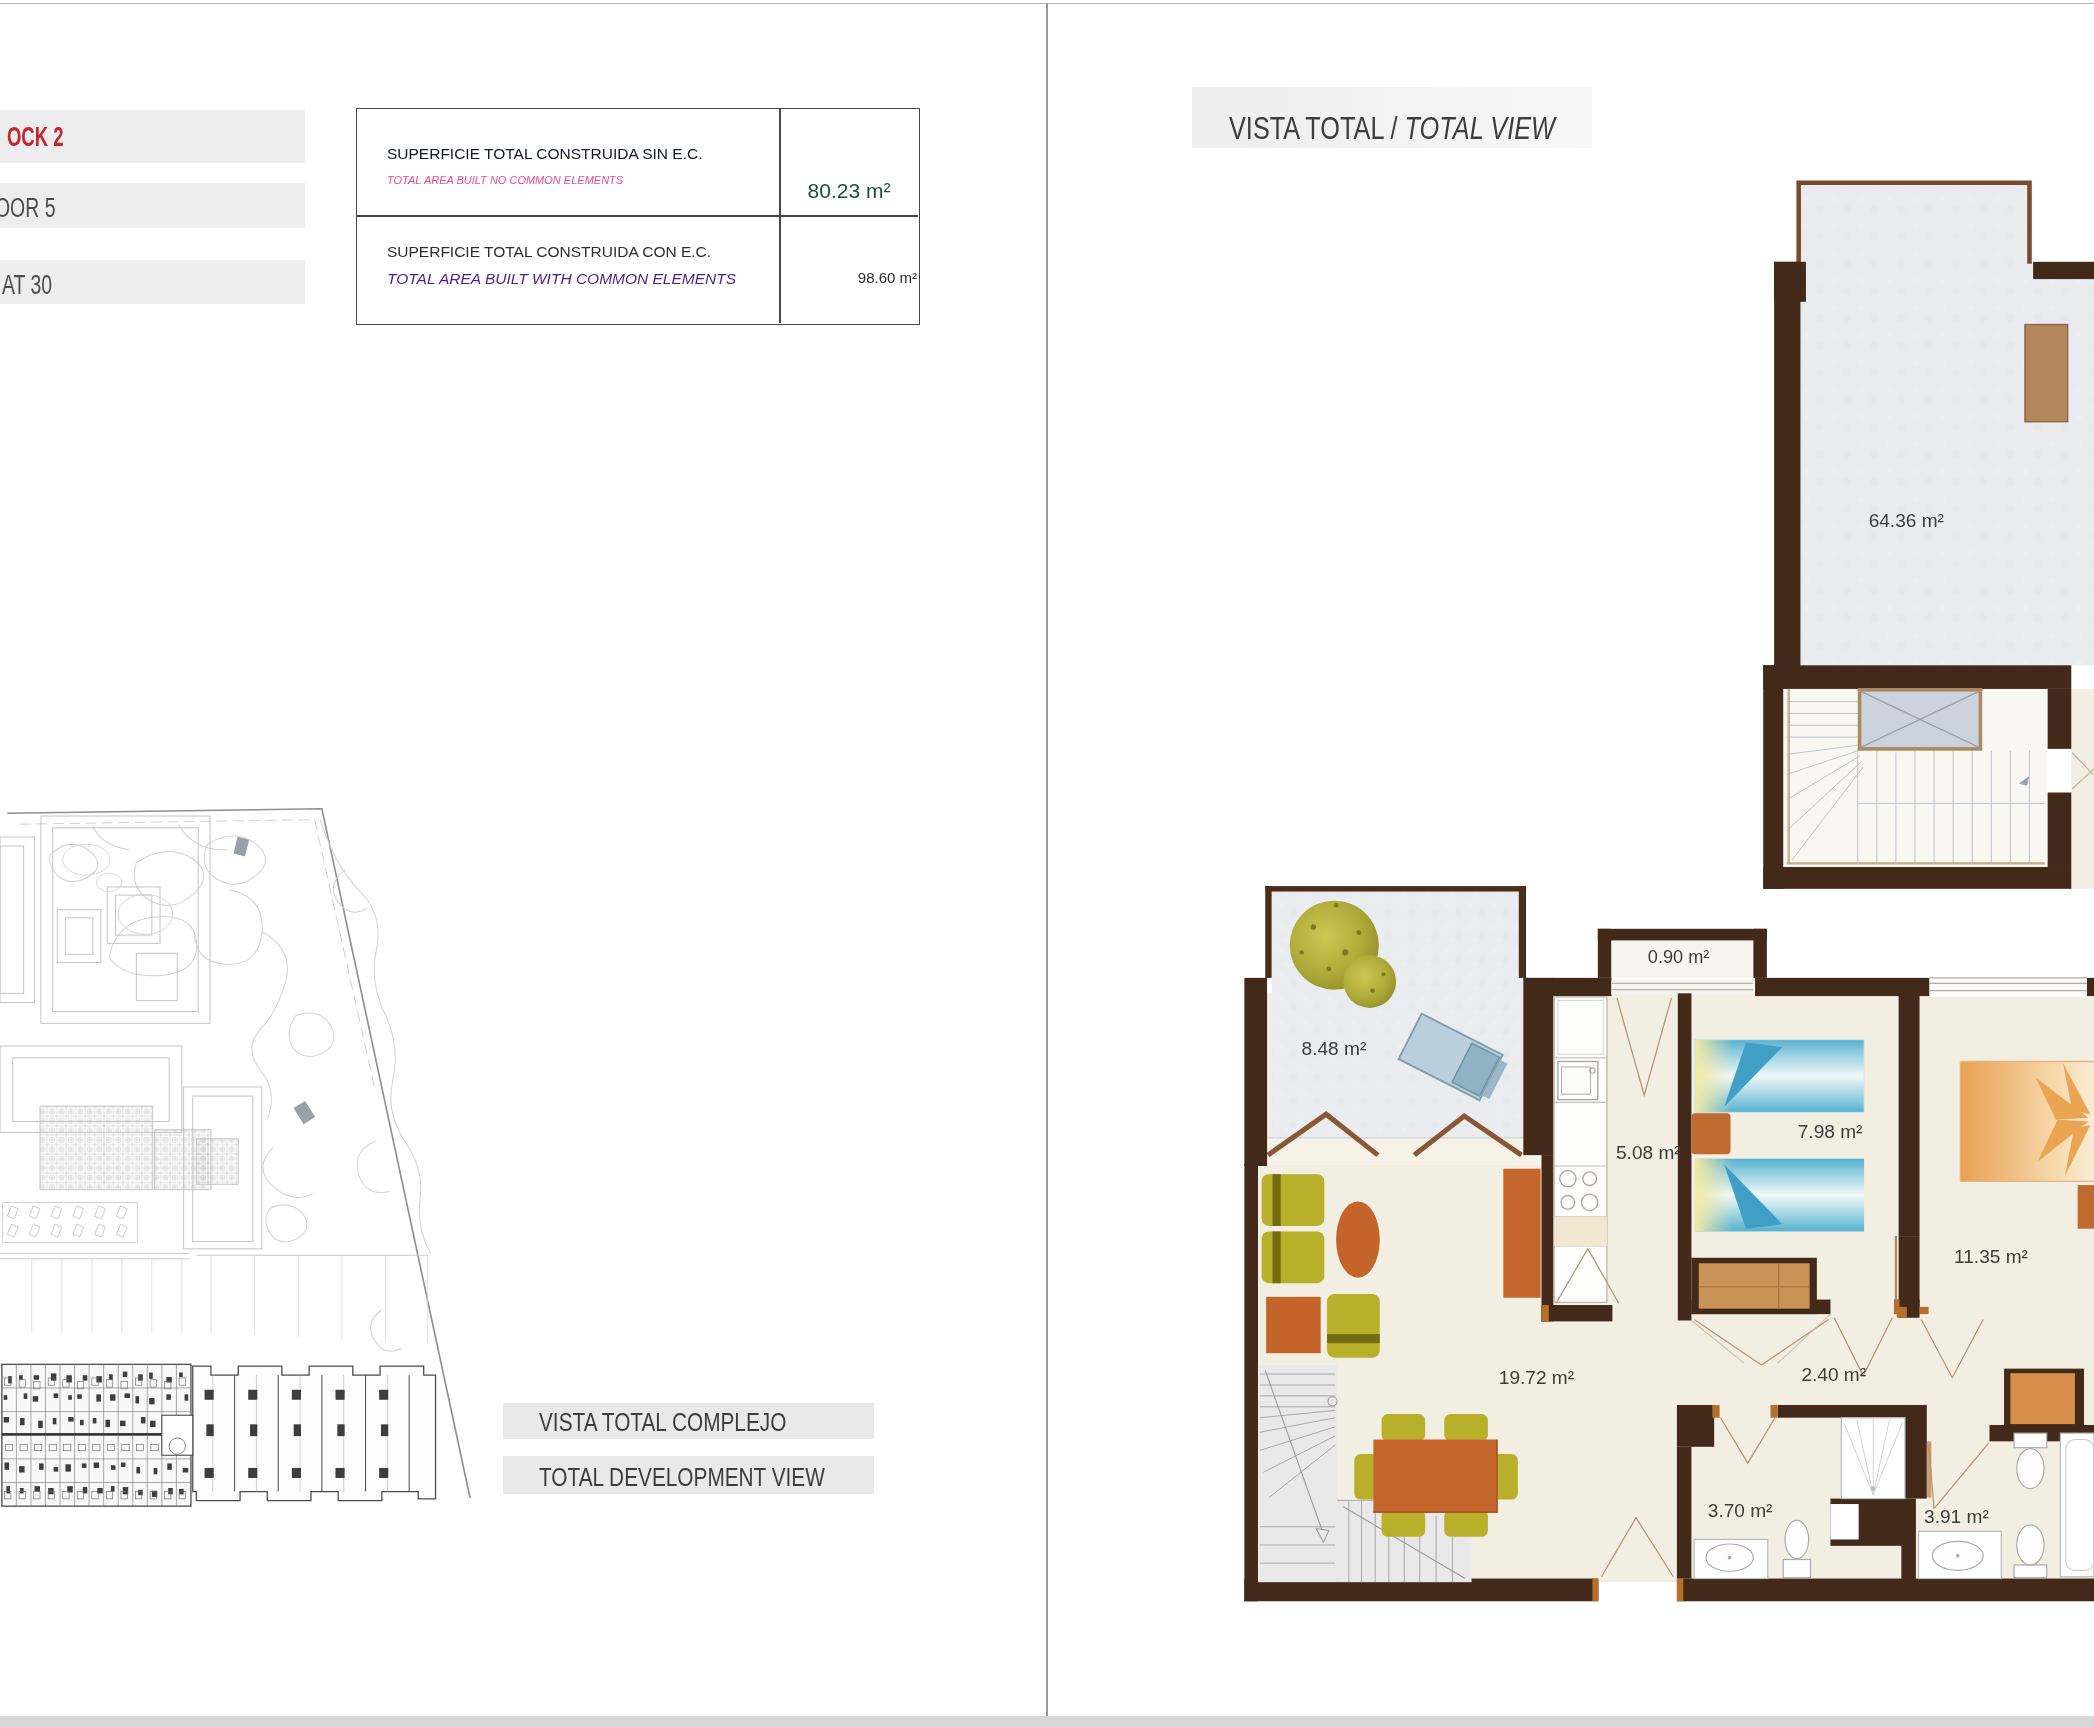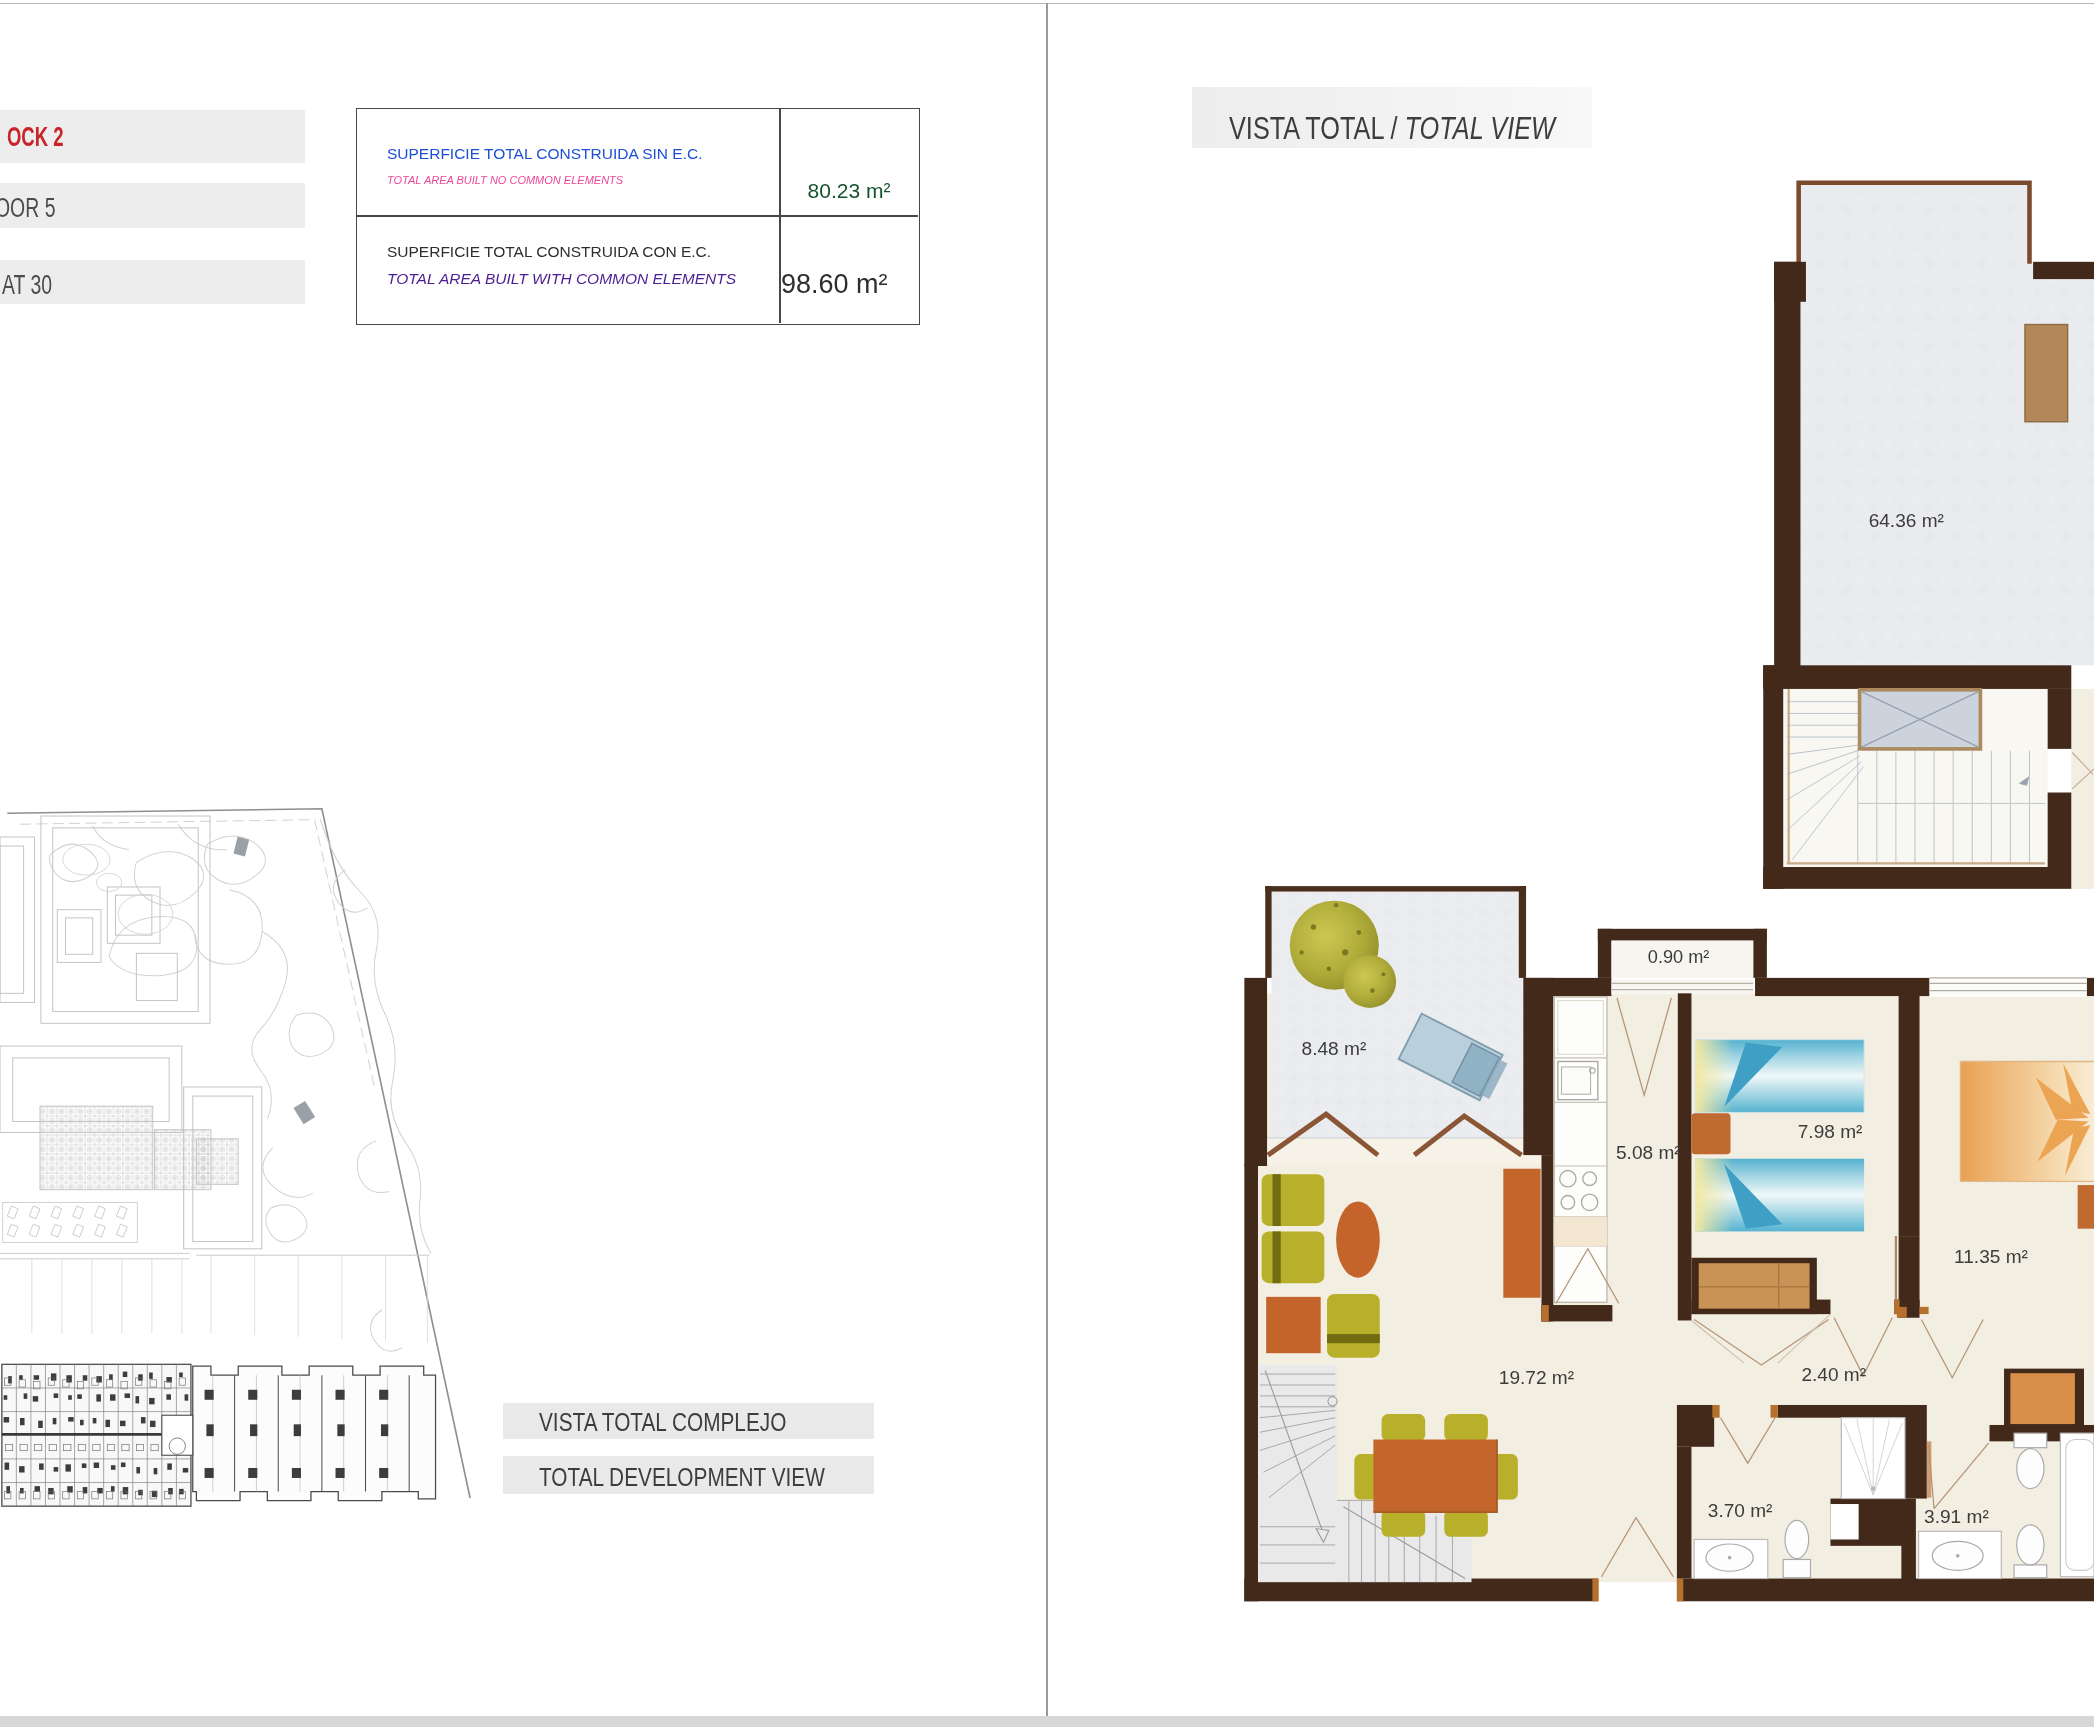--- a/index.html
+++ b/index.html
@@ -28,31 +28,31 @@
 <div class="abs bar" style="left:0;top:260px;width:305px;height:44px;"></div>
 
 <div class="abs" style="left:1.8px;top:270px;font-size:27px;color:#4c4c4c;transform:scaleX(.72);transform-origin:left;">AT 30</div>
 
 <div class="abs" style="left:356px;top:108px;width:562px;height:215px;border:1.8px solid #474747;"></div>
 
 <div class="abs" style="left:356px;top:215px;width:562px;height:1.8px;background:#474747;"></div>
 
 <div class="abs" style="left:779px;top:108px;width:1.8px;height:215px;background:#474747;"></div>
 
-<div class="abs" style="left:387px;top:145px;font-size:15.5px;color:#1d4ed8;">SUPERFICIE TOTAL CONSTRUIDA SIN E.C.</div>
+<div class="abs" style="left:387px;top:145px;font-size:15.5px;color:#0f172a;">SUPERFICIE TOTAL CONSTRUIDA SIN E.C.</div>
 
 <div class="abs" style="left:387px;top:174px;font-size:11px;font-style:italic;color:#ec4899;">TOTAL AREA BUILT NO COMMON ELEMENTS</div>
 
 <div class="abs" style="left:781px;top:179px;width:136px;text-align:center;font-size:21px;color:#14532d;">80.23 m²</div>
 
 <div class="abs" style="left:387px;top:243px;font-size:15.5px;color:#2e2e2e;">SUPERFICIE TOTAL CONSTRUIDA CON E.C.</div>
 
 <div class="abs" style="left:387px;top:270px;font-size:15.5px;font-style:italic;color:#4c1d95;">TOTAL AREA BUILT WITH COMMON ELEMENTS</div>
 
-<div class="abs" style="left:781px;top:269px;width:136px;text-align:left;font-size:27px;color:#2e2e2e;">98.60 m²</div>
+<div class="abs" style="left:781px;top:269px;width:136px;text-align:right;font-size:15px;color:#2e2e2e;">98.60 m²</div>
 
 <div class="abs" style="left:503px;top:1403px;width:371px;height:36px;background:#e9e9e9;"></div>
 
 <div class="abs" style="left:539px;top:1407px;font-size:26px;color:#3d3d3d;transform:scaleX(.80);transform-origin:left;">VISTA TOTAL COMPLEJO</div>
 
 <div class="abs" style="left:503px;top:1456px;width:371px;height:38px;background:#e9e9e9;"></div>
 
 <div class="abs" style="left:539px;top:1462px;font-size:26px;color:#3d3d3d;transform:scaleX(.80);transform-origin:left;">TOTAL DEVELOPMENT VIEW</div>
 
 <div class="abs" style="left:1192px;top:87px;width:400px;height:61px;background:linear-gradient(to right,#ededed,#f8f8f8);"></div>

